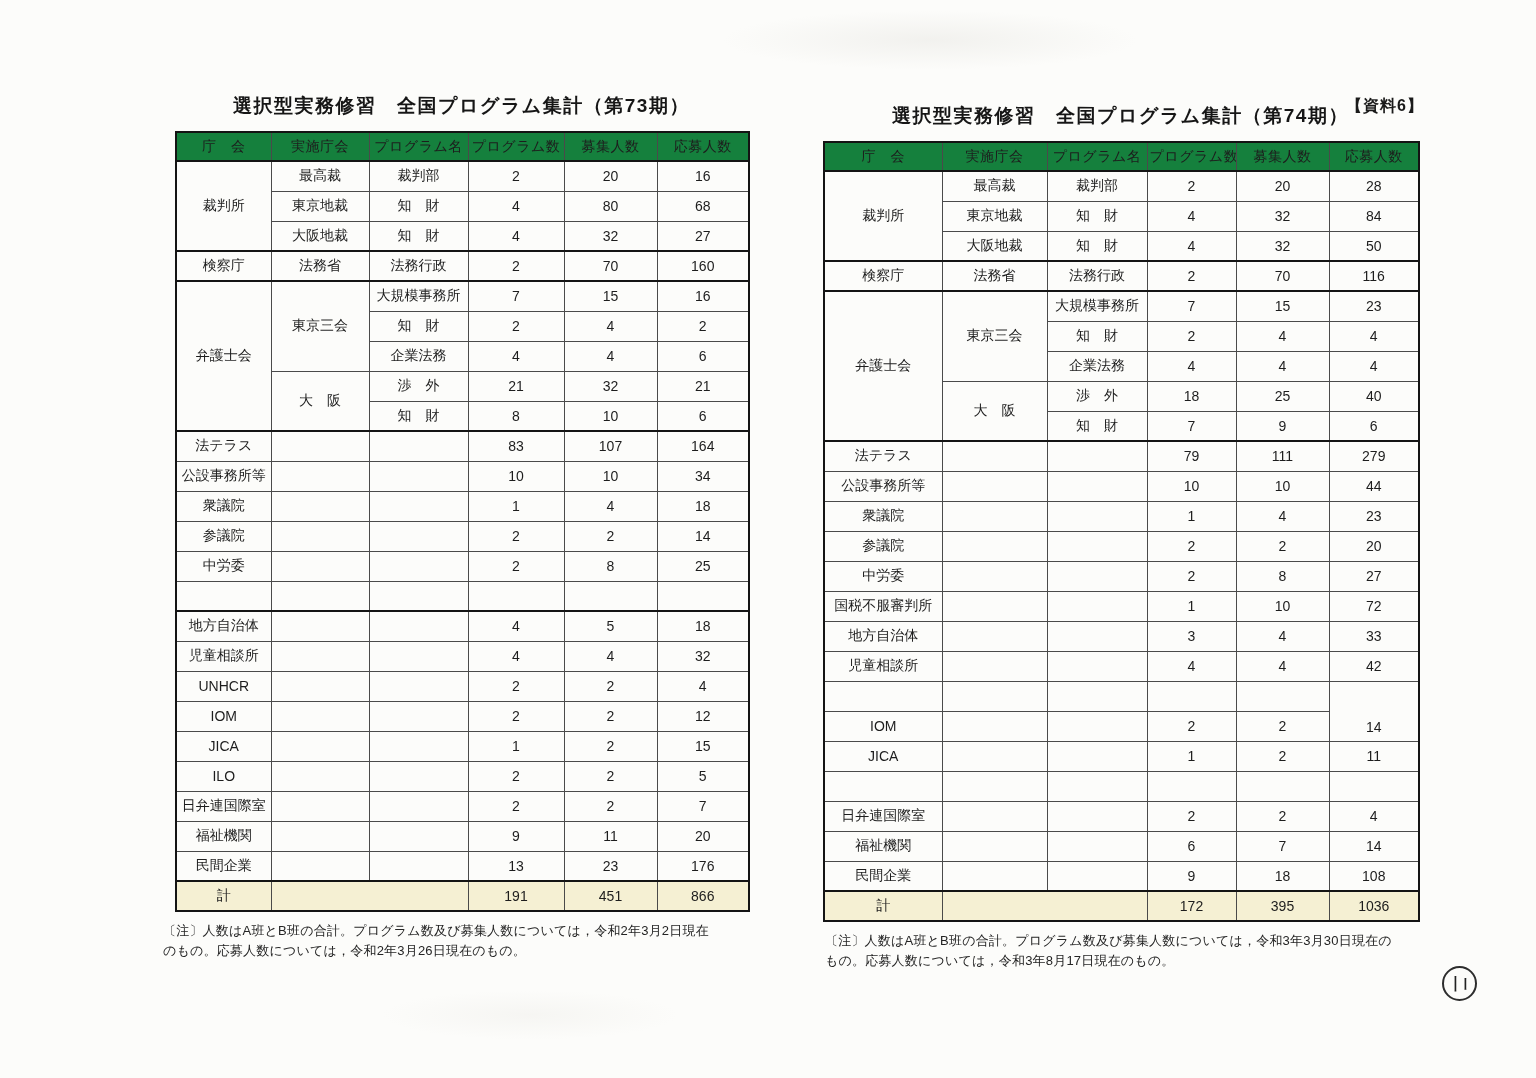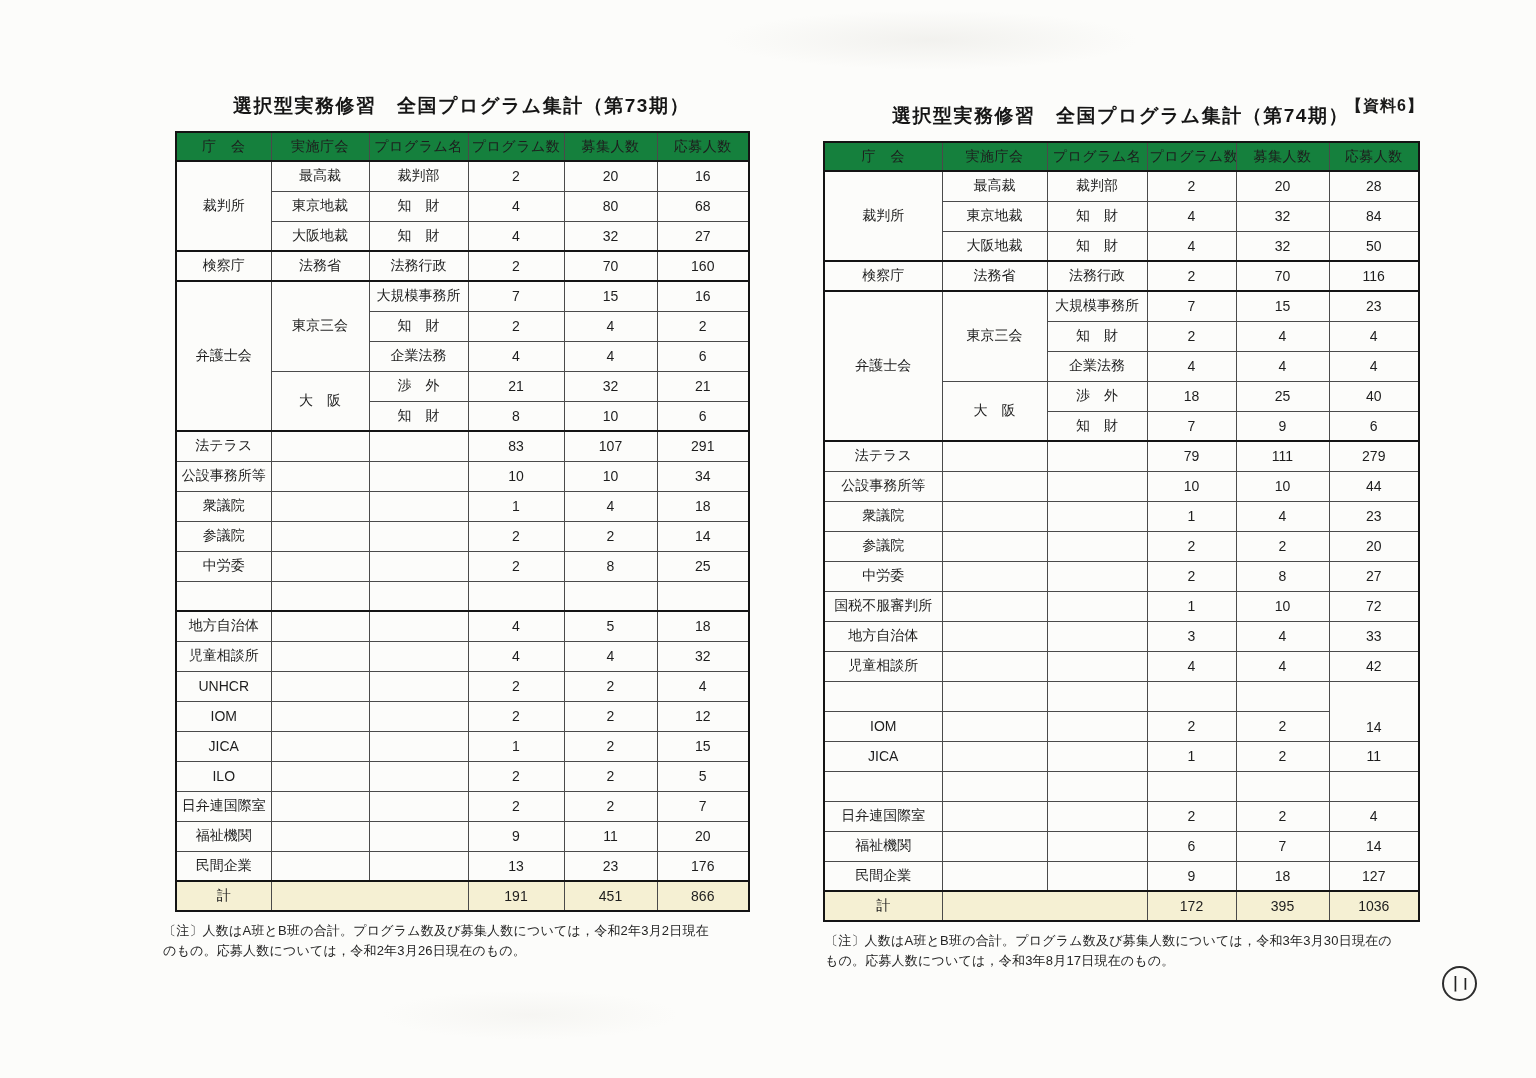--- a/index.html
+++ b/index.html
@@ -164,21 +164,21 @@
           <td>8</td>
           <td>10</td>
           <td>6</td>
         </tr>
         <tr class="thick">
           <td>法テラス</td>
           <td></td>
           <td></td>
           <td>83</td>
           <td>107</td>
-          <td>291</td>
+          <td>164</td>
         </tr>
         <tr>
           <td>公設事務所等</td>
           <td></td>
           <td></td>
           <td>10</td>
           <td>10</td>
           <td>34</td>
         </tr>
         <tr>
@@ -492,21 +492,21 @@
           <td>6</td>
           <td>7</td>
           <td>14</td>
         </tr>
         <tr>
           <td>民間企業</td>
           <td></td>
           <td></td>
           <td>9</td>
           <td>18</td>
-          <td>127</td>
+          <td>108</td>
         </tr>
         <tr class="total">
           <td>計</td>
           <td colspan="2"></td>
           <td>172</td>
           <td>395</td>
           <td>1036</td>
         </tr>
       </tbody>
   </table>

